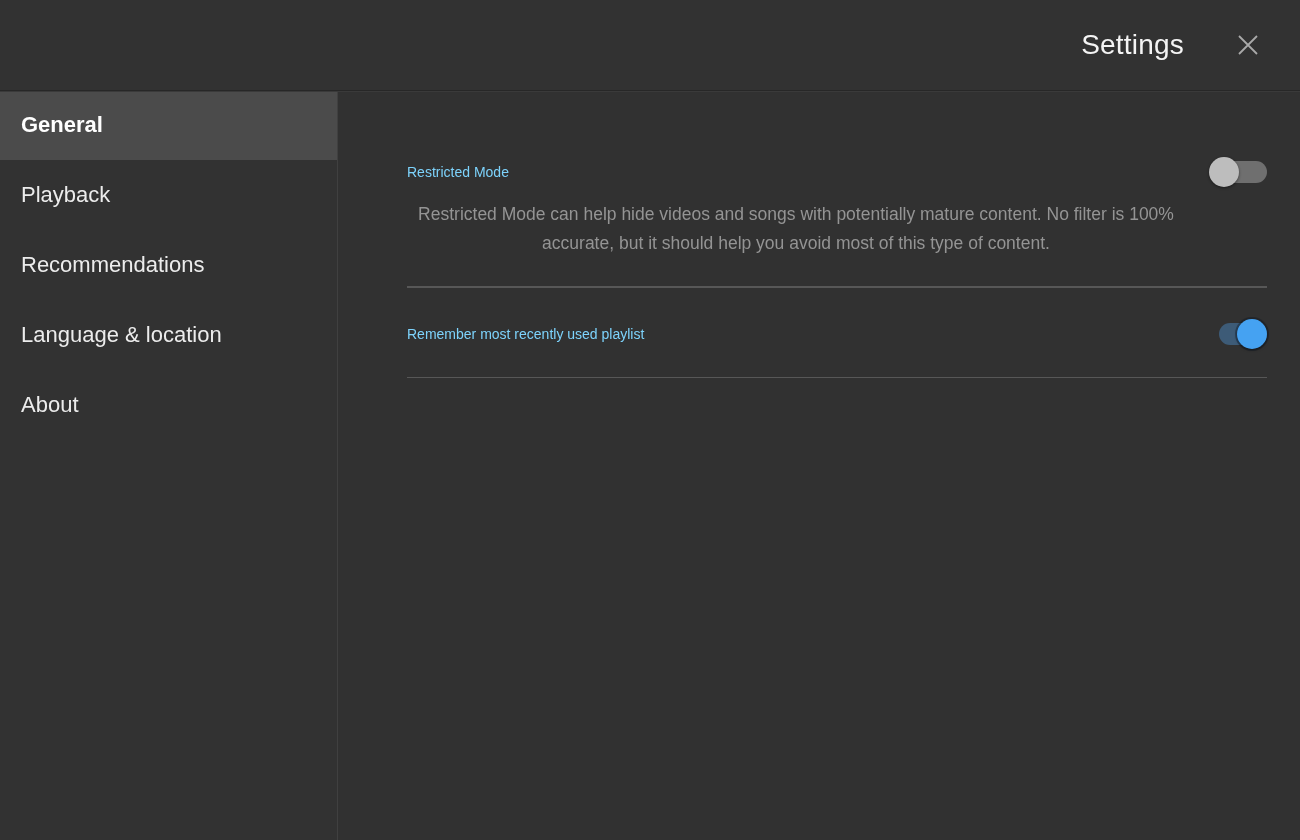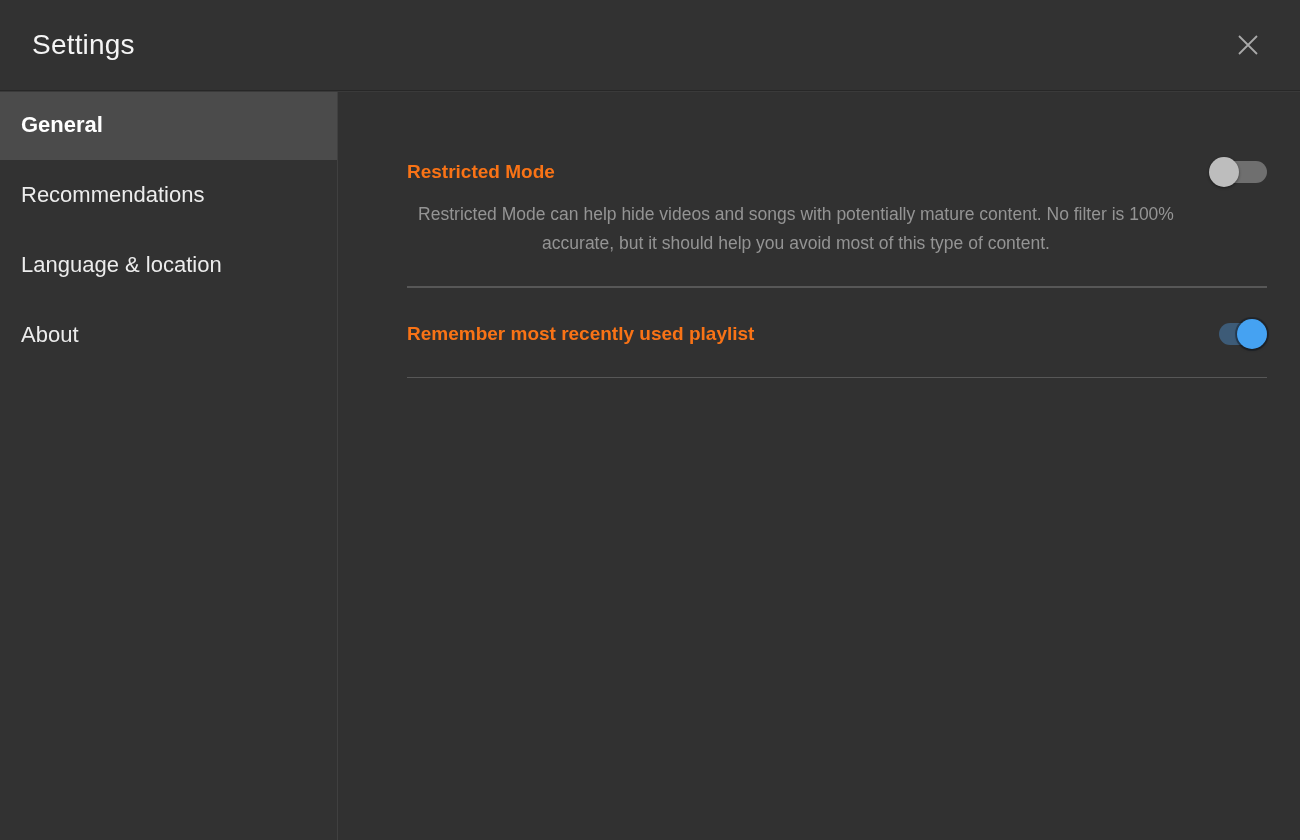--- a/index.html
+++ b/index.html
@@ -7,21 +7,21 @@
   body {
     font-family: "Liberation Sans", "DejaVu Sans", sans-serif;
     background: #303030;
     color: #f1f1f1;
   }
   .dialog { width: 1300px; height: 840px; display: flex; flex-direction: column; background: #313131; }
 
   
   .header {
     height: 90px; flex: 0 0 90px;
-    display: flex; align-items: center; justify-content: space-between;
+    display: flex; align-items: center; justify-content: flex-end;
     padding: 0 36px 0 32px;
     background: #323232;
     box-shadow: 0 1px 0 #272727, 0 2px 0 #3a3a3a;
     position: relative; z-index: 2; gap: 48px;
   }
   .dialog-title { font-size: 28px; font-weight: 400; color: #f4f4f4; letter-spacing: 0.2px; }
   .close-btn {
     background: none; border: none; cursor: pointer;
     width: 32px; height: 32px; display: flex; align-items: center; justify-content: center;
     padding: 0;
@@ -53,21 +53,21 @@
 
   
   .main {
     flex: 1;
     padding: 68px 33px 0 69px;
     background: #313131;
   }
   .setting { padding: 32px 0 28px 0; }
   .setting:first-child { padding-top: 0; }
   .setting-head { display: flex; align-items: flex-start; justify-content: space-between; }
-  .setting-title { font-size: 19px; font-weight: 700; color: #f97316; line-height: 28px; }
+  .setting-title { font-size: 14px; font-weight: 400; color: #7dd3fc; line-height: 28px; }
   .setting-desc {
     margin-top: 13px;
     font-size: 17.5px;
     line-height: 29px;
     color: #949494;
     max-width: 778px;
     text-align: center;
   }
   .divider { border: none; border-top: 1px solid #575757; height: 0; }
 
@@ -101,20 +101,21 @@
       <svg width="28" height="28" viewBox="0 0 28 28">
         <path d="M5 5 L23 23 M23 5 L5 23" stroke="#a9a9a9" stroke-width="1.8" fill="none"></path>
       </svg>
     </button>
   </div>
 
   <div class="body-wrap">
 
     <nav class="sidebar">
       <div class="nav-item selected">General</div>
+      <div class="nav-item">Playback</div>
       <div class="nav-item">Recommendations</div>
       <div class="nav-item">Language &amp; location</div>
       <div class="nav-item">About</div>
     </nav>
 
     <main class="main">
 
       <section class="setting">
         <div class="setting-head">
           <h2 class="setting-title">Restricted Mode</h2>

